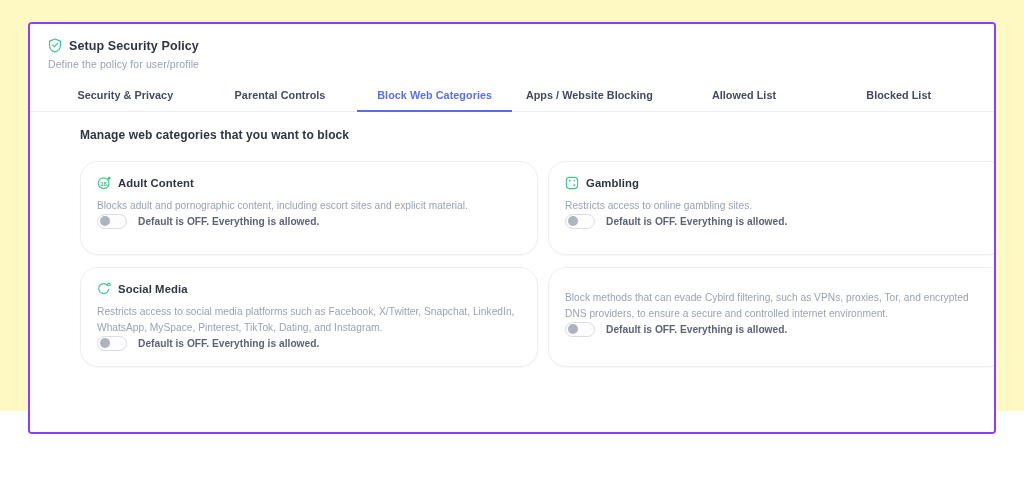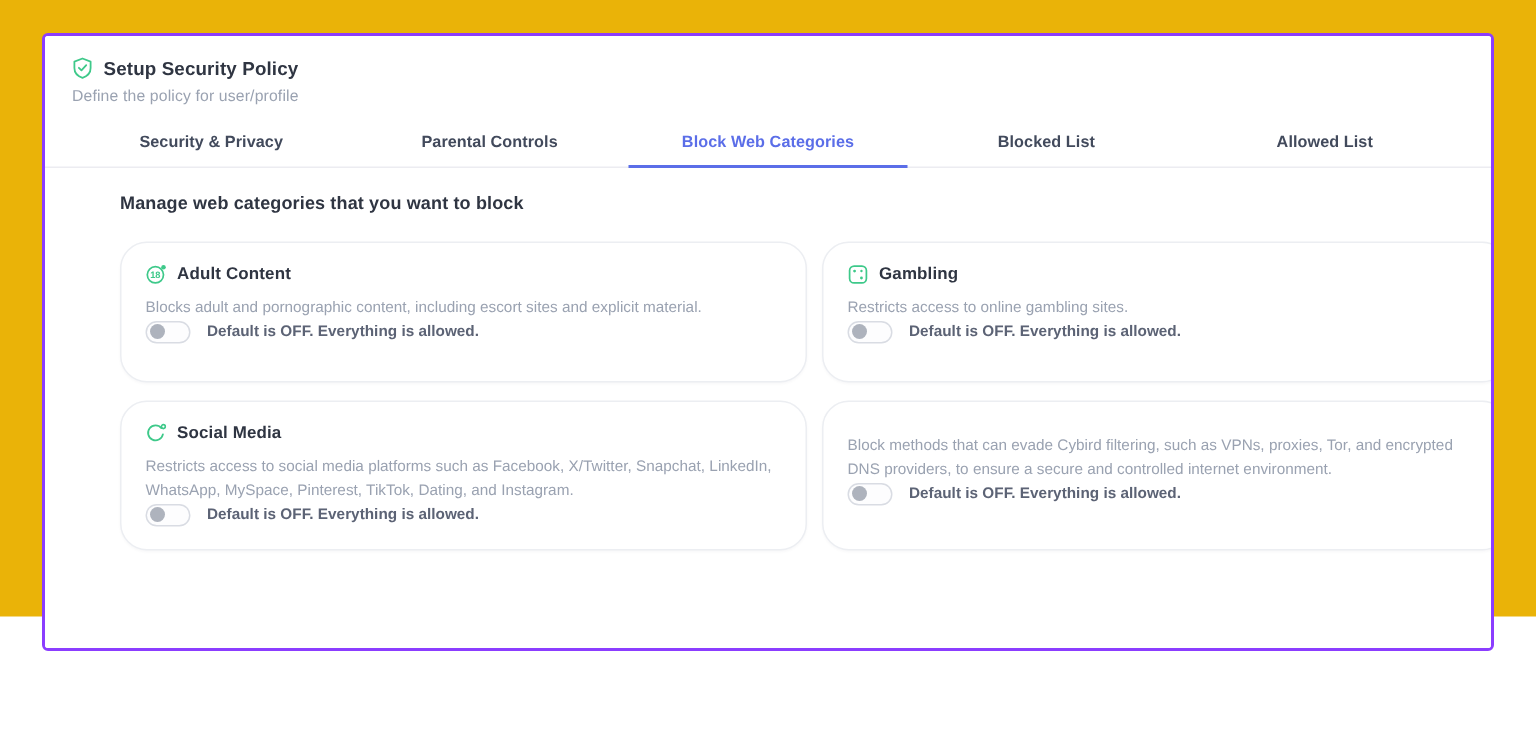--- a/index.html
+++ b/index.html
@@ -12,21 +12,21 @@
   }
   body {
     font-family: "Liberation Sans", sans-serif;
     -webkit-font-smoothing: antialiased;
   }
 
   .screen {
     position: relative;
     width: 1024px;
     height: 411px;
-    background: #eab308;
+    background: #fef9c3;
   }
 
   
   .window {
     position: absolute;
     left: 28px;
     top: 22px;
     width: 968px;
     height: 412px;
     box-sizing: border-box;
@@ -196,22 +196,23 @@
           </span>
           <span class="header-title">Setup Security Policy</span>
         </div>
         <div class="header-sub">Define the policy for user/profile</div>
       </div>
 
       <div class="tabs">
         <div class="tab">Security &amp; Privacy</div>
         <div class="tab">Parental Controls</div>
         <div class="tab active">Block Web Categories</div>
+        <div class="tab">Apps / Website Blocking</div>
+        <div class="tab">Allowed List</div>
         <div class="tab">Blocked List</div>
-        <div class="tab">Allowed List</div>
       </div>
 
       <div class="content">
         <div class="content-title">Manage web categories that you want to block</div>
 
         <div class="cards">
 
           <div class="card">
             <div class="card-head">
               <span class="icon-wrap">

